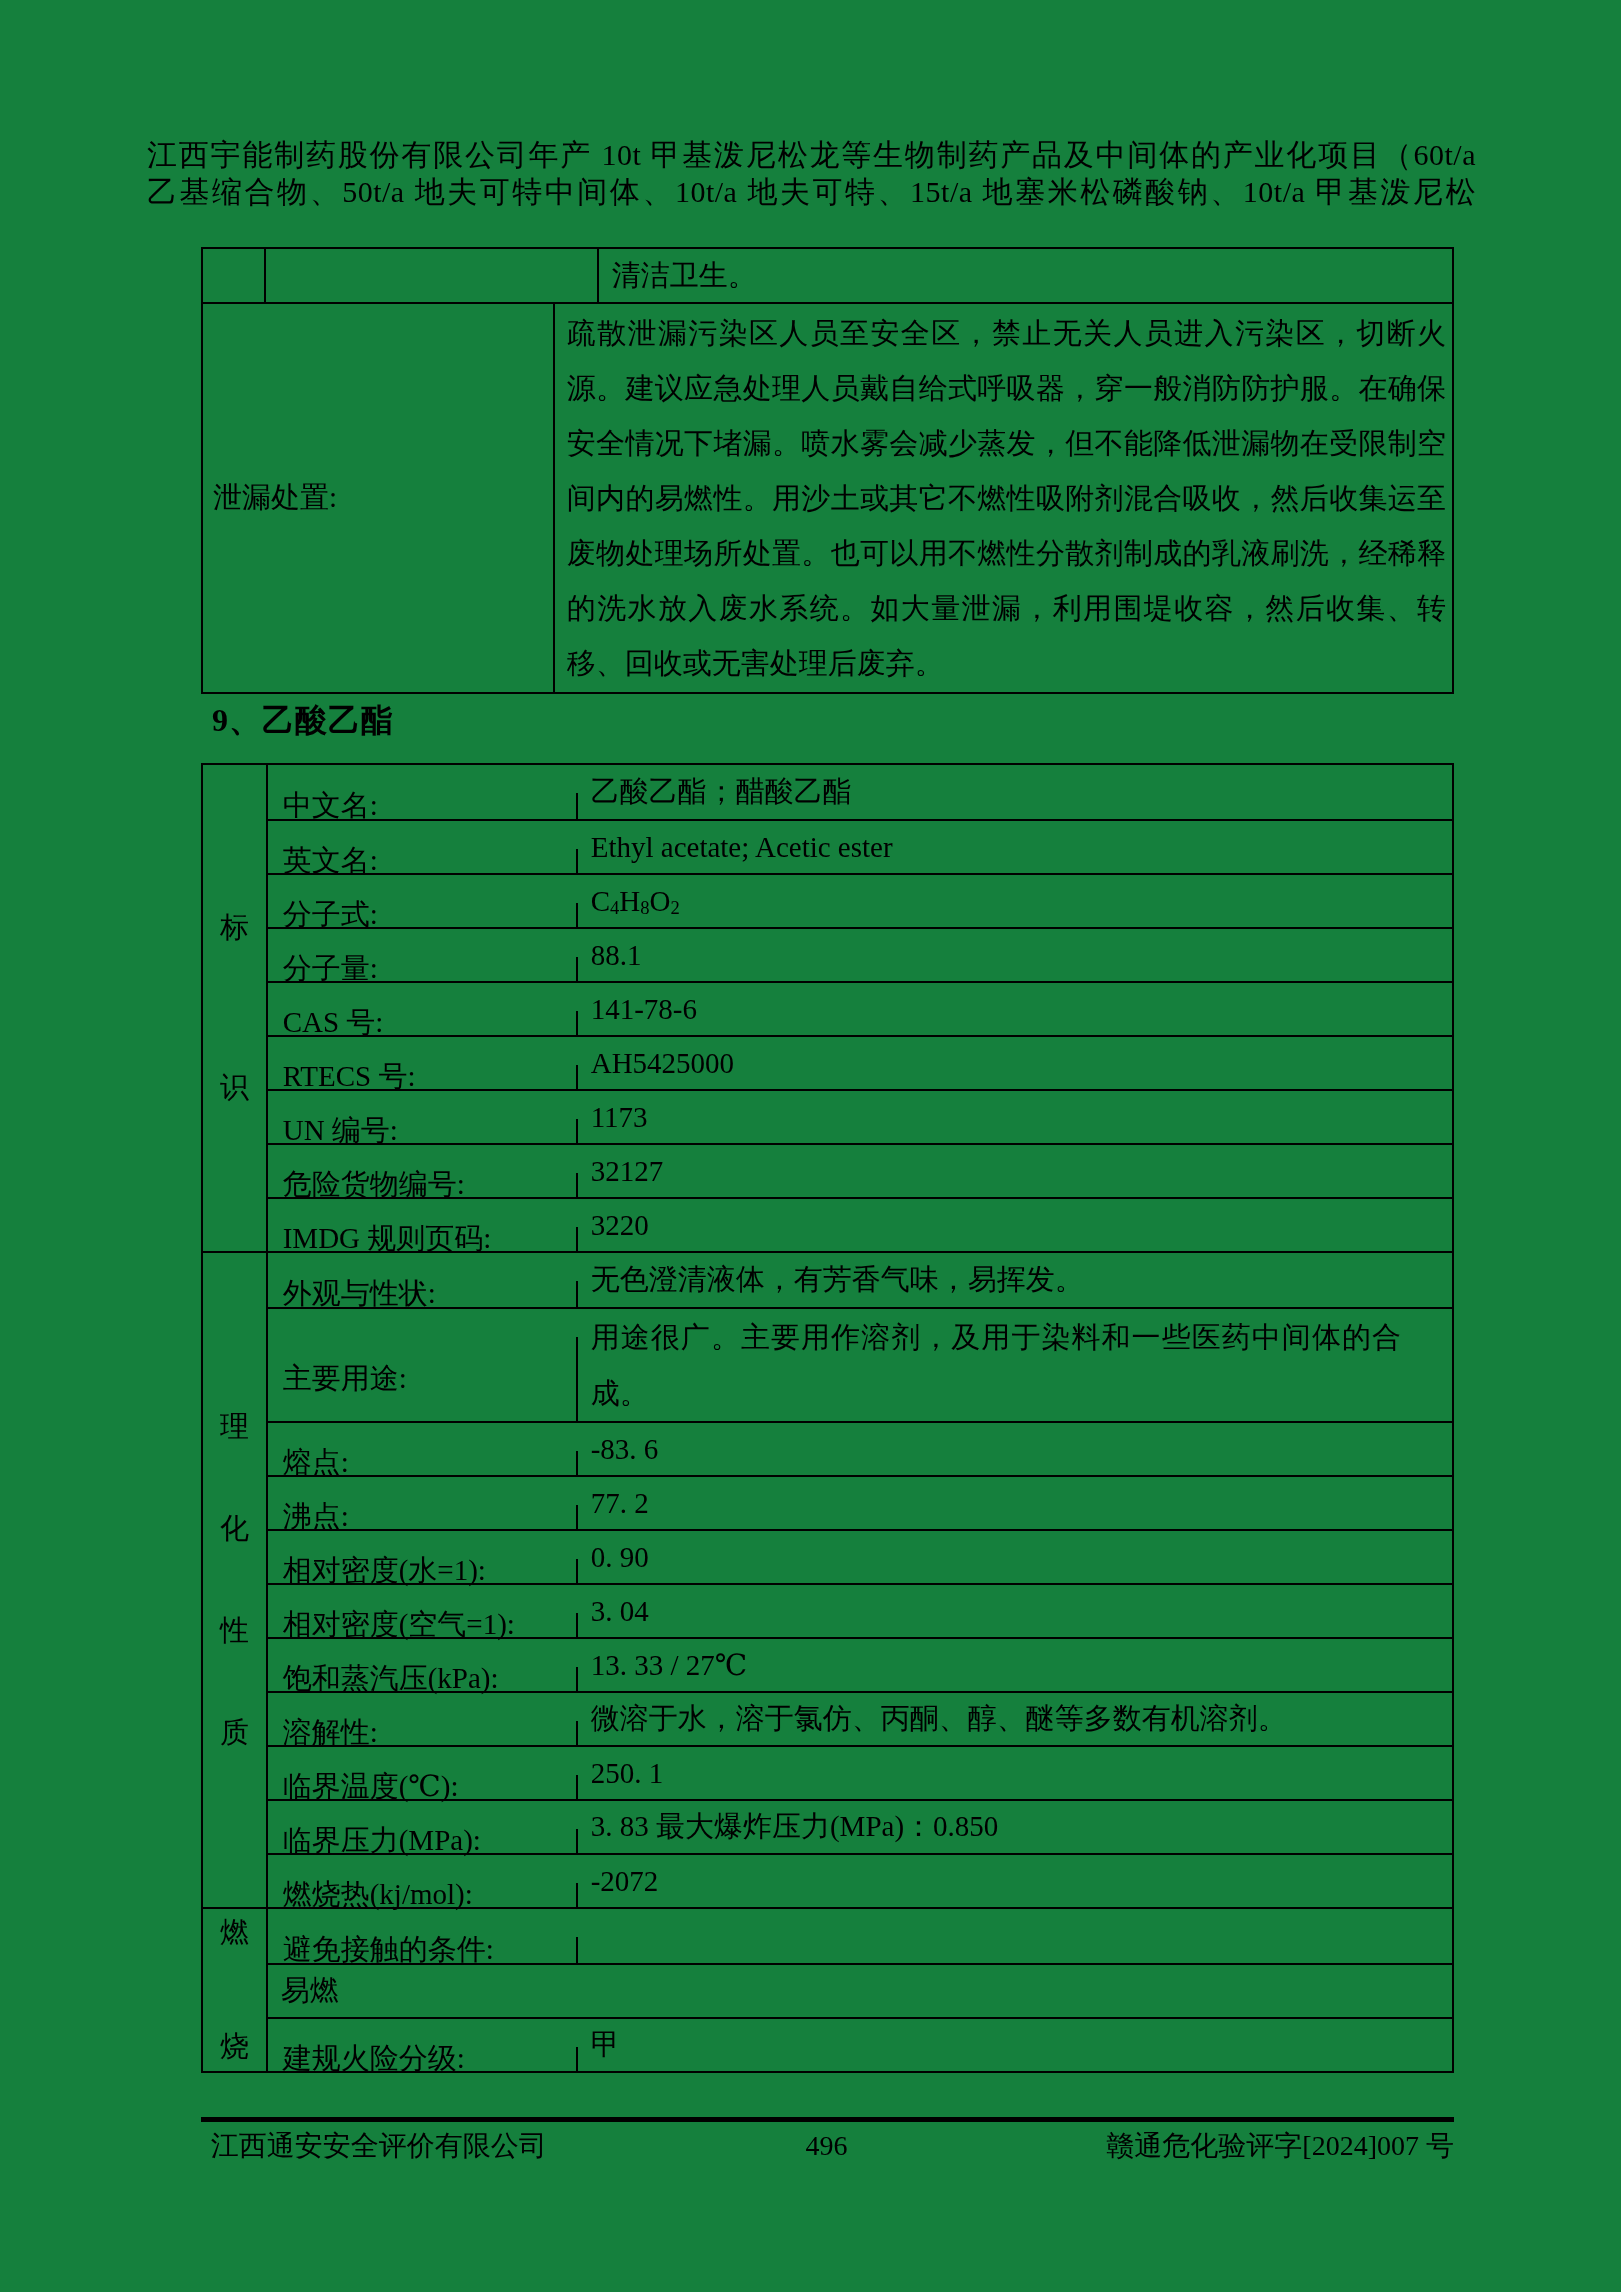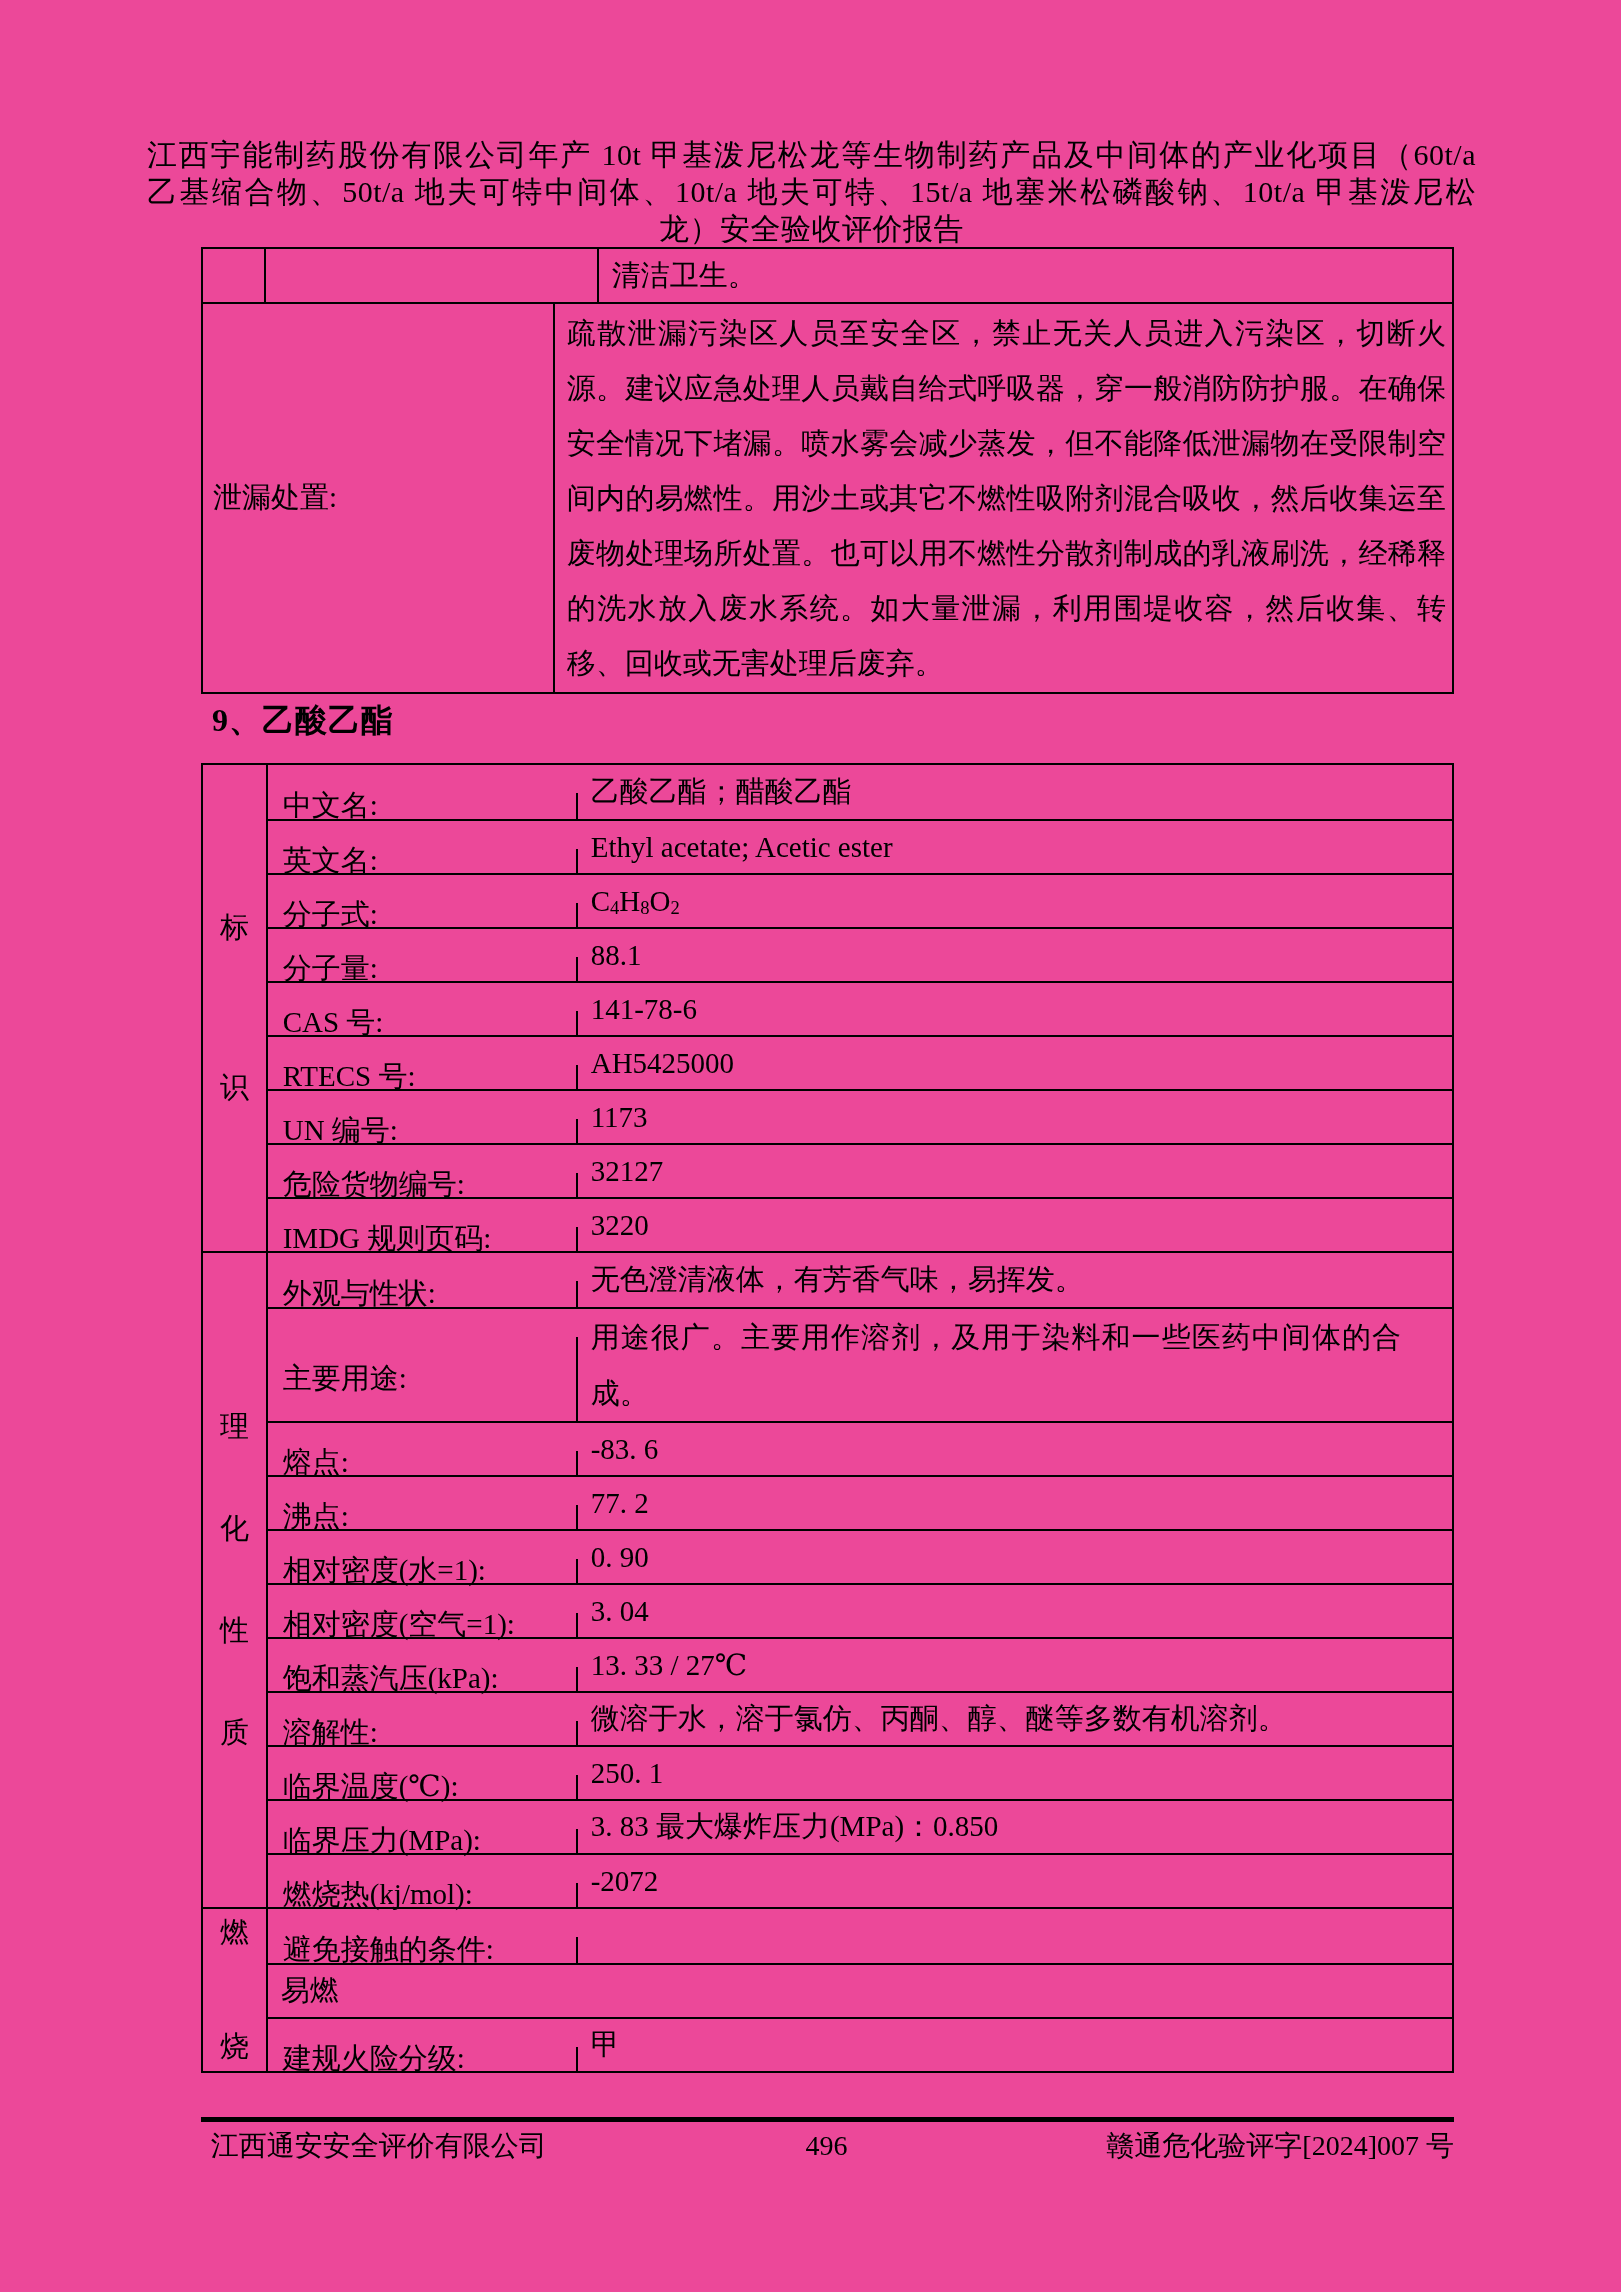--- a/index.html
+++ b/index.html
@@ -5,21 +5,21 @@
   * { box-sizing: border-box; margin: 0; padding: 0; }
   html, body { background: #ffffff; }
   body {
     width: 1621px; height: 2293px;
     font-family: "Liberation Serif", "DejaVu Serif", serif;
     color: #000;
   }
   .page {
     position: relative;
     width: 1621px; height: 2293px;
-    background: #ec4899;
+    background: #15803d;
     overflow: hidden;
   }
 
   
   .doc-header {
     position: absolute;
     top: 136px; left: 147px; width: 1329px;
     font-size: 30px; line-height: 37px;
     letter-spacing: 0.5px;
   }
@@ -115,21 +115,20 @@
   .footer .f-right { text-align: right; }
 </style>
 </head>
 <body>
 
 <div class="page">
 
   <div class="doc-header">
     <div class="tline just">江西宇能制药股份有限公司年产 10t 甲基泼尼松龙等生物制药产品及中间体的产业化项目（60t/a</div>
     <div class="tline just">乙基缩合物、50t/a 地夫可特中间体、10t/a 地夫可特、15t/a 地塞米松磷酸钠、10t/a 甲基泼尼松</div>
-    <div class="tline cent">龙）安全验收评价报告</div>
   </div>
 
   <div class="t1">
     <div class="t1row1">
       <div class="c1"></div>
       <div class="c2"></div>
       <div class="c3">清洁卫生。</div>
     </div>
     <div class="t1row2">
       <div class="lbl">泄漏处置:</div>

